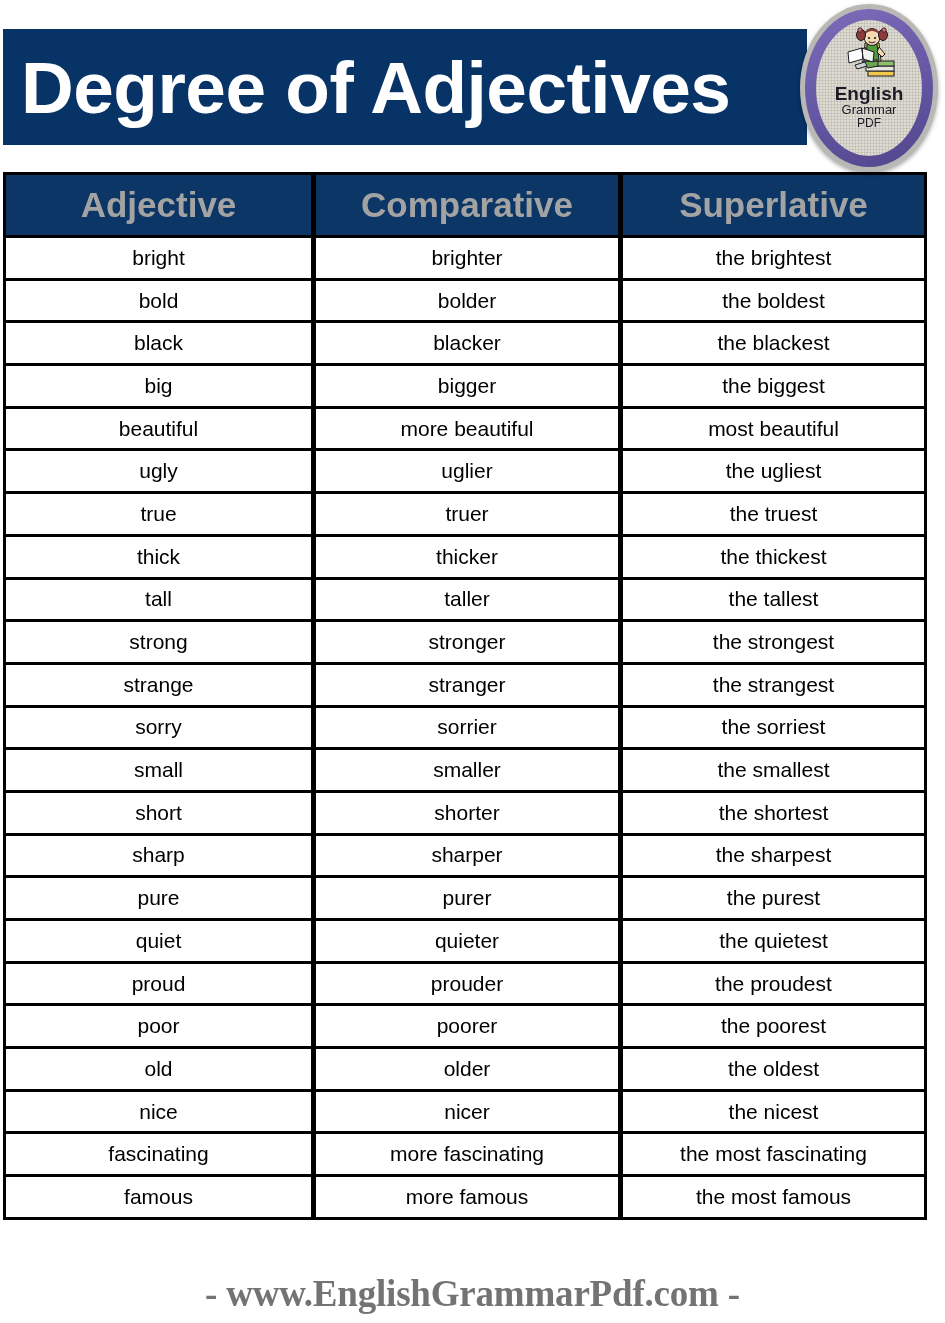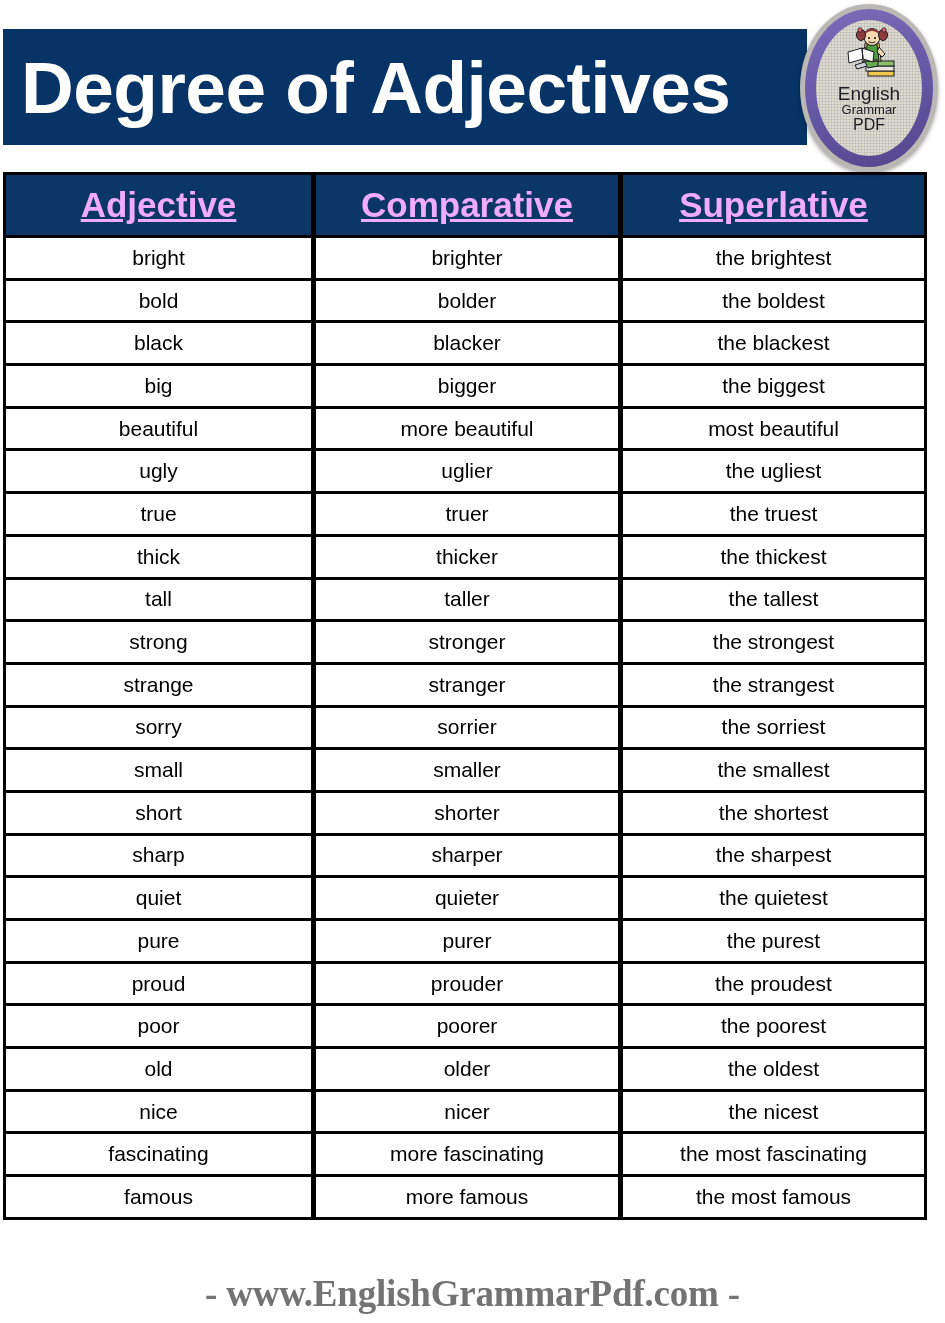--- a/index.html
+++ b/index.html
@@ -88,23 +88,23 @@
     width: 62px;
     height: 58px;
   }
 
   .badge-line {
     color: #1b1b26;
     font-family: "Liberation Sans", sans-serif;
     line-height: 1.02;
     text-align: center;
   }
-  .badge-line.l1 { font-size: 19px; font-weight: normal; margin-top: 1px; }
+  .badge-line.l1 { font-size: 19px; font-weight: bold; margin-top: 1px; }
   .badge-line.l2 { font-size: 13px; font-weight: normal; }
-  .badge-line.l3 { font-size: 16px; font-weight: normal; }
+  .badge-line.l3 { font-size: 12px; font-weight: normal; }
 
   
   .table-wrap {
     position: absolute;
     left: 3px;
     top: 172px;
     width: 924px;
   }
 
   table.degree-table {
@@ -114,32 +114,31 @@
     table-layout: fixed;
   }
 
   table.degree-table col.c1 { width: 310px; }
   table.degree-table col.c2 { width: 307px; }
   table.degree-table col.c3 { width: 307px; }
 
   thead th {
     height: 66px;
     background: #0b3666;
-    color: #f0abfc;
+    color: #a3a3a3;
     font-size: 35px;
     font-weight: bold;
     text-align: center;
     vertical-align: middle;
     border: 3px solid #000000;
     border-right-width: 2px;
     border-bottom-width: 3px;
     padding: 0 2px;
     white-space: nowrap;
     font-family: "Liberation Sans", sans-serif;
-    text-decoration: underline;
   }
   thead th:last-child { border-right-width: 3px; }
 
   tbody td {
     height: 42.7px;
     background: #ffffff;
     color: #000000;
     font-size: 21px;
     text-align: center;
     vertical-align: middle;
@@ -313,30 +312,30 @@
             <td>short</td>
             <td>shorter</td>
             <td>the shortest</td>
           </tr>
           <tr>
             <td>sharp</td>
             <td>sharper</td>
             <td>the sharpest</td>
           </tr>
           <tr>
+            <td>pure</td>
+            <td>purer</td>
+            <td>the purest</td>
+          </tr>
+          <tr>
             <td>quiet</td>
             <td>quieter</td>
             <td>the quietest</td>
           </tr>
           <tr>
-            <td>pure</td>
-            <td>purer</td>
-            <td>the purest</td>
-          </tr>
-          <tr>
             <td>proud</td>
             <td>prouder</td>
             <td>the proudest</td>
           </tr>
           <tr>
             <td>poor</td>
             <td>poorer</td>
             <td>the poorest</td>
           </tr>
           <tr>

